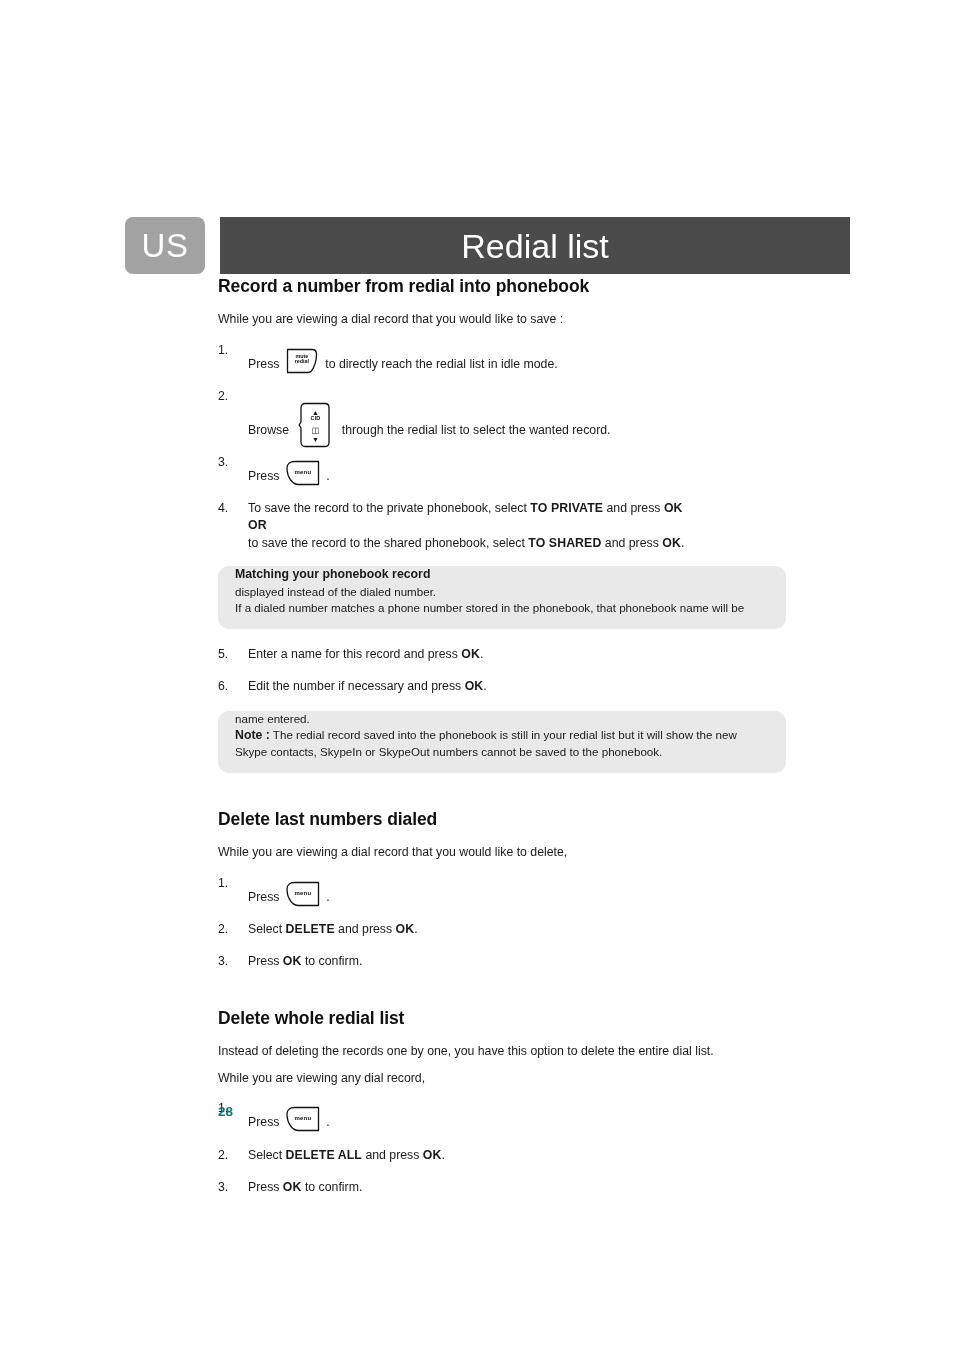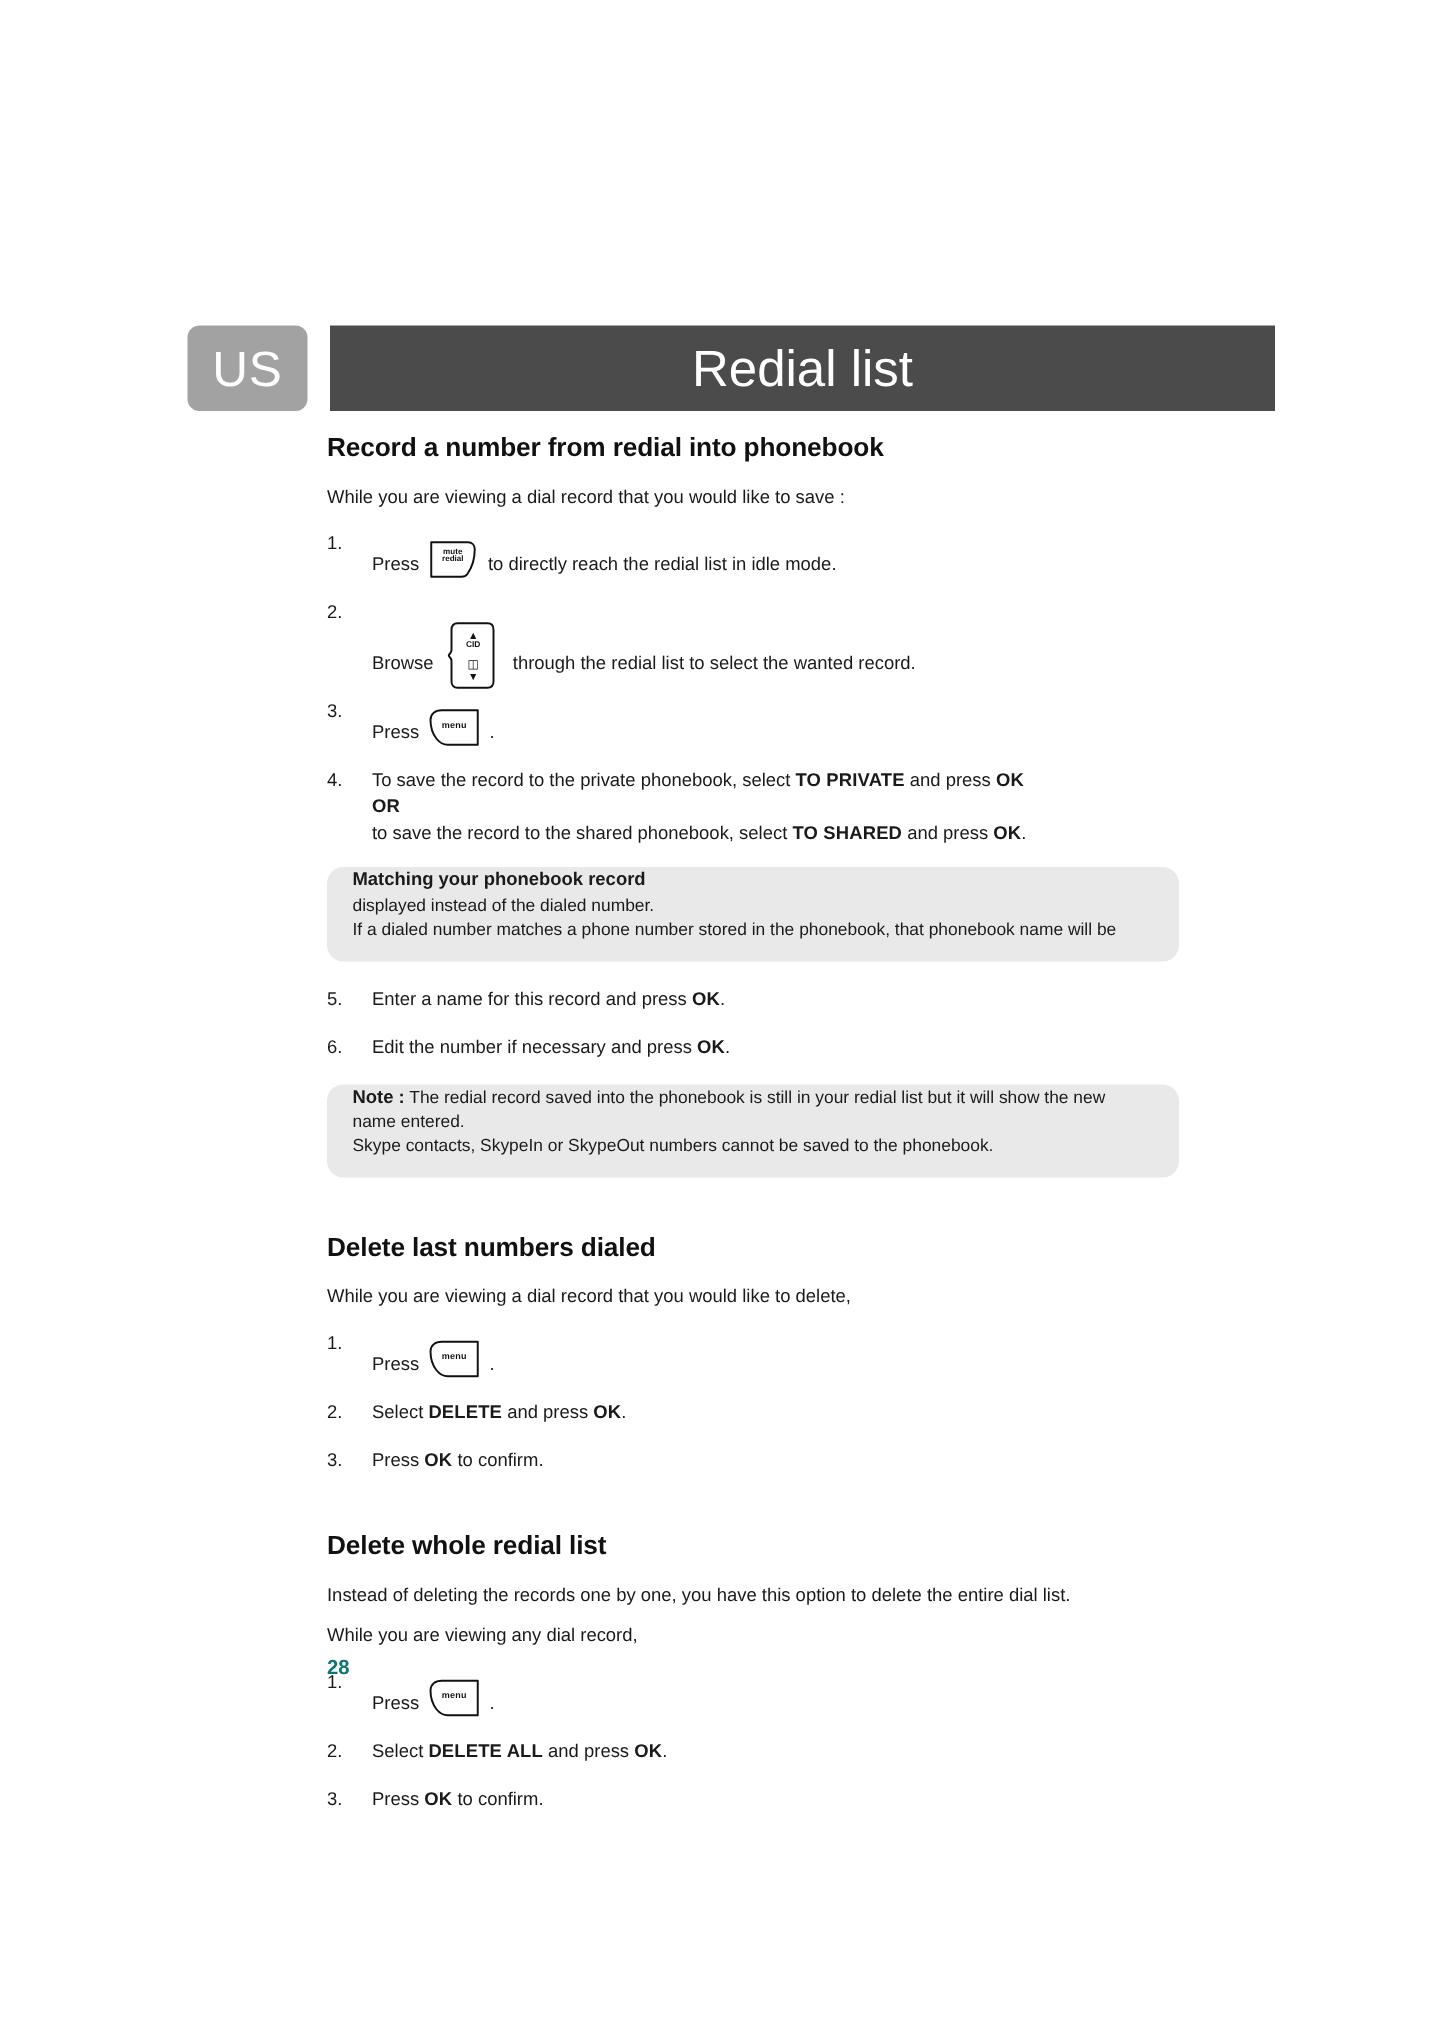--- a/index.html
+++ b/index.html
@@ -69,21 +69,21 @@
   }
 
   h2.section-heading {
     font-size: 17.5px;
     font-weight: bold;
     margin: 0;
     padding: 0;
     letter-spacing: -0.1px;
     color: #111111;
   }
-  .section-heading.sect-1 { margin-top: 12px; }
+  .section-heading.sect-1 { margin-top: 0px; }
   .section-heading.sect-2 { margin-top: 36px; }
   .section-heading.sect-3 { margin-top: 38px; }
 
   p.intro {
     font-size: 12.3px;
     line-height: 1.35;
     margin: 14px 0 0 0;
     color: #1a1a1a;
   }
   p.intro.tight { margin-top: 10px; }
@@ -270,22 +270,22 @@
       <span class="step-num">5.</span>
       <span>Enter a name for this record and press </span><b>OK</b><span>.</span>
     </li>
     <li class="step">
       <span class="step-num">6.</span>
       <span>Edit the number if necessary and press </span><b>OK</b><span>.</span>
     </li>
   </ol>
 
   <div class="callout" style="margin-top:16px;">
+    <span class="callout-line">name entered.</span>
     <span class="callout-line"><span class="note-label">Note :</span><span> The redial record saved into the phonebook is still in your redial list but it will show the new</span></span>
-    <span class="callout-line">name entered.</span>
     <span class="callout-line">Skype contacts, SkypeIn or SkypeOut numbers cannot be saved to the phonebook.</span>
   </div>
 
   <h2 class="section-heading sect-2">Delete last numbers dialed</h2>
 
   <p class="intro">While you are viewing a dial record that you would like to delete,</p>
 
   <ol class="steps">
     <li class="step">
       <span class="step-num">1.</span>

